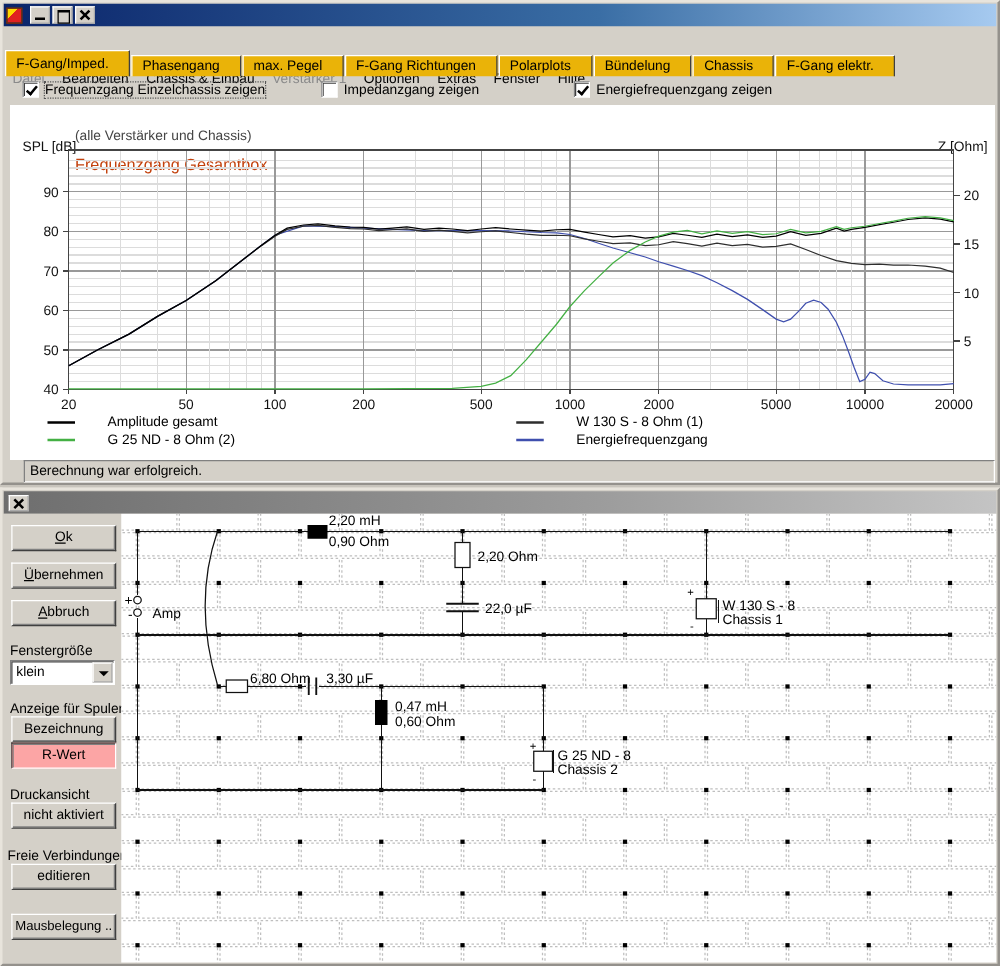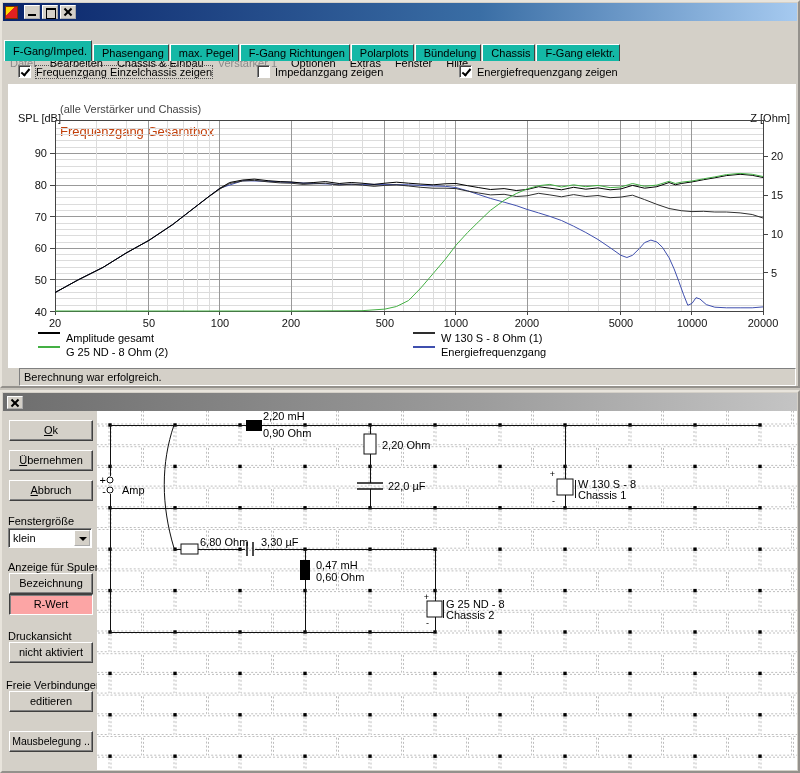--- a/index.html
+++ b/index.html
@@ -14,35 +14,35 @@
   .tb-btn { width:16px; height:14px; background:#d4d0c8; border:1px outset #fff; margin-left:2px; position:relative; flex:0 0 auto; }
   .tb-btn.min::after { content:""; position:absolute; left:3px; bottom:2px; width:8px; height:2px; background:#000; }
   .tb-btn.max::after { content:""; position:absolute; left:3px; top:2px; width:8px; height:8px; border:1px solid #000; border-top-width:2px; }
   .tb-btn.close::before, .tb-btn.close::after { content:""; position:absolute; left:2px; top:5px; width:10px; height:2px; background:#000; }
   .tb-btn.close::before { transform:rotate(45deg); }
   .tb-btn.close::after { transform:rotate(-45deg); }
   .menubar { position:absolute; left:1px; top:20px; right:1px; height:17px; display:flex; align-items:center;margin-top:32px; }
   .menu-item { padding:1px 7px; }
   .menu-item.disabled { color:#8a8a8a; }
   .tabstrip { position:absolute; left:2px; top:38px; right:2px; height:21px; display:flex; align-items:flex-end; }
-  .tab { padding:2px 4px 3px 8px; border:1px solid; border-color:#fff #404040 #808080 #fff; border-bottom:none; background:#14b8a6; margin-right:1px; height:17px; }
+  .tab { padding:2px 16px 3px 8px; border:1px solid; border-color:#fff #404040 #808080 #fff; border-bottom:none; background:#eab308; margin-right:1px; height:17px; }
   .tab.active { height:21px; padding-top:4px; border-color:#fff #404040 transparent #fff; position:relative; z-index:2; }
   .toolrow { position:absolute; left:2px; top:60px; right:2px; height:22px; }
   .cbgroup { position:absolute; top:3px; display:flex; align-items:center; }
   .checkbox { width:13px; height:13px; background:#fff; border:1px solid; border-color:#808080 #fff #fff #808080; box-shadow:inset 1px 1px 0 #404040; position:relative; margin-right:5px; flex:0 0 auto; }
   .checkbox.checked::after { content:""; position:absolute; left:2px; top:3px; width:7px; height:3px; border-left:2px solid #000; border-bottom:2px solid #000; transform:rotate(-50deg); }
   .cb-label.focused { outline:1px dotted #555; }
   .chart-panel { position:absolute; left:6px; top:82px; width:788px; height:284px; background:#fff; }
   .chart-title { position:absolute; left:52px; top:4px; font-size:13px; color:#c2410c;margin-top:36px; }
   .chart-subtitle { position:absolute; left:52px; top:19px; color:#444; }
   .axis-label-left { position:absolute; left:10px; top:28px; color:#111; }
   .axis-label-right { position:absolute; right:6px; top:28px; color:#111; }
   #chart-svg { position:absolute; left:0; top:34px; }
   .legend { position:absolute; left:0; top:246px; width:100%; }
-  .legend-item { position:absolute; display:flex; align-items:flex-start; }
+  .legend-item { position:absolute; display:flex; align-items:center;gap:20px; }
   .legend-mark { width:22px; height:2px; margin-right:6px; flex:0 0 auto; }
   .statusbar { position:absolute; left:17px; top:366px; right:2px; height:18px; padding:2px 4px; border:1px solid; border-color:#808080 #fff #fff #808080; }
   
   #editor { left:0; top:390px; width:800px; height:383px; }
   #editor .titlebar { background:linear-gradient(90deg,#6e6e6e,#9c9c9c 60%,#c4c4c4); }
   #editor .titlebar .tb-btn { height:13px; }
   .side { position:absolute; left:1px; top:19px; width:94px; bottom:1px; background:#d4d0c8; }
   .btn { position:absolute; left:6px; width:84px; height:21px; background:#d4d0c8; border:1px solid; border-color:#fff #404040 #404040 #fff; box-shadow:inset -1px -1px 0 #808080; text-align:center; padding-top:3px; }
   .btn.key::first-letter { text-decoration:underline; }
   .btn.pressed { border-color:#404040 #fff #fff #404040; box-shadow:inset 1px 1px 0 #808080; background:#fca5a5; }

